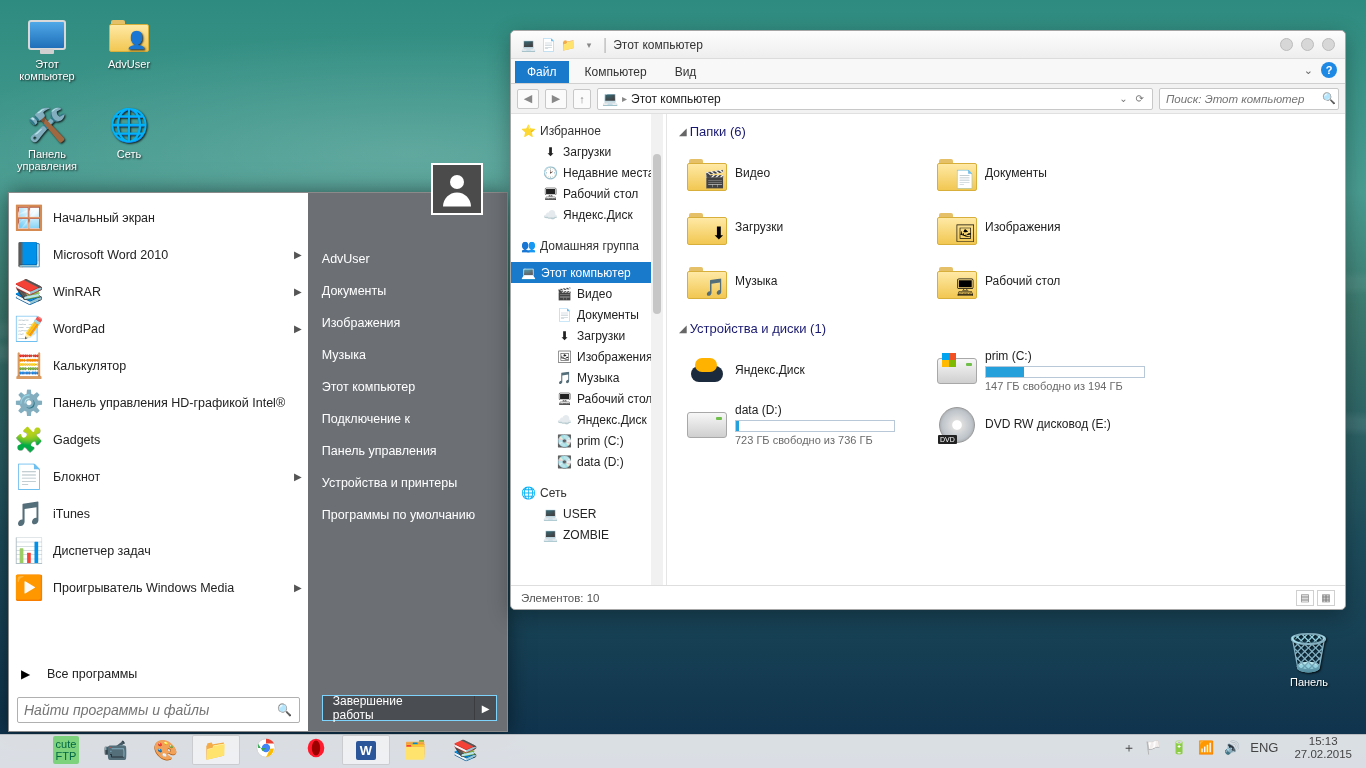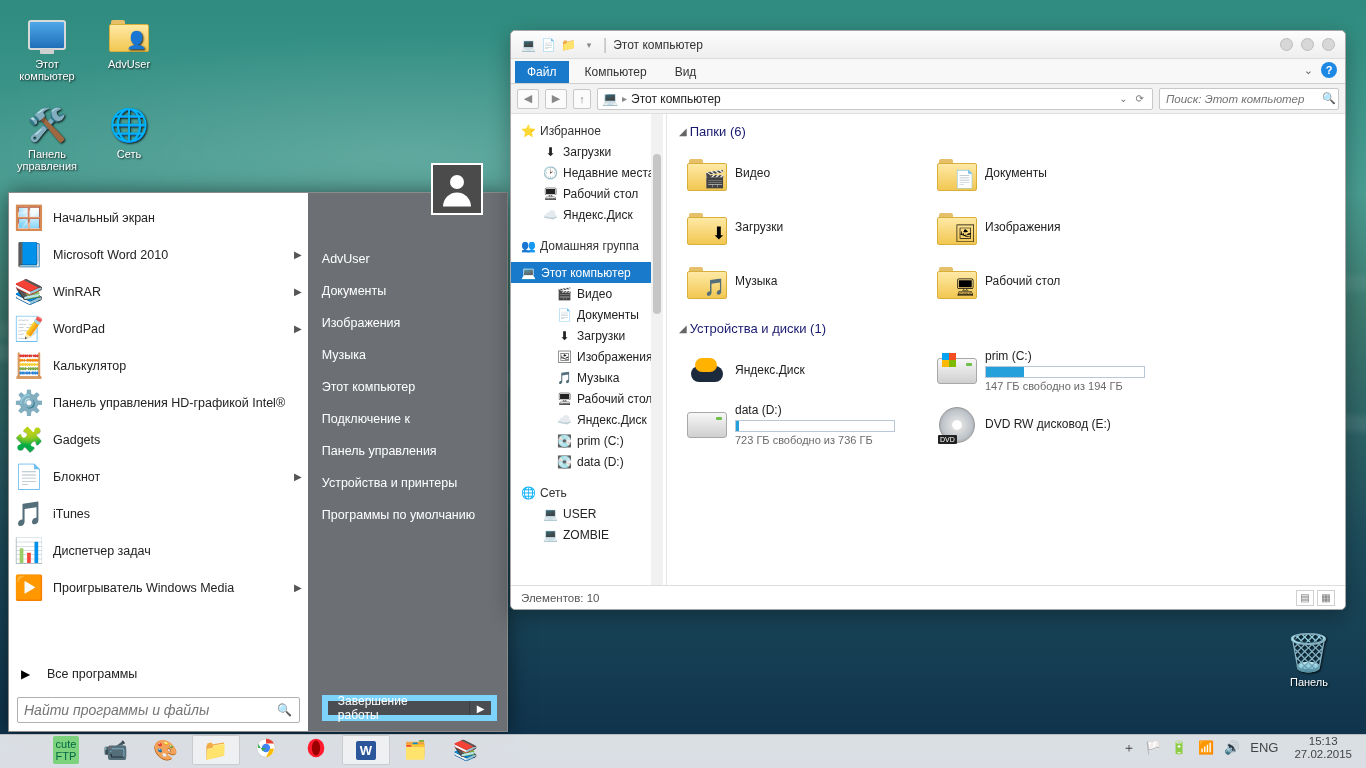--- a/index.html
+++ b/index.html
@@ -30,21 +30,21 @@
 .sm-allprogs { display: flex; align-items: center; height: 30px; padding-left: 12px; font-size: 12.5px; color: #222; cursor: pointer; border-top: 0; }
 .sm-allprogs .arrow { width: 26px; font-size: 12px; color: #000; }
 .sm-search { padding: 8px; }
 .sm-search-box { width: 100%; height: 26px; border: 1px solid #b0b0b0; border-radius: 2px; display: flex; align-items: center; padding: 0 6px; }
 .sm-search-box input { flex:1; border:none; outline:none; font-size:14px; font-style: italic; color:#7d7d7d; background: transparent; }
 .sm-right { width: 200px; background: #6c7075; color: #fff; position: relative; display: flex; flex-direction: column; }
 .sm-avatar { position: absolute; top: -30px; right: 24px; width: 52px; height: 52px; background: #4b4b4b; display:flex; align-items:center; justify-content:center; border: 2px solid #fff; }
 .sm-avatar svg { width: 42px; height: 42px; }
 .sm-rlinks { padding: 50px 10px 0 14px; flex: 1; }
 .sm-rlink { font-size: 12.5px; color: #fff; padding: 9px 0; cursor: pointer; }
-.sm-shutdown { margin: 8px 10px 10px 14px; background: #4a4d51; border: 6px solid #7dd3fc; height: 26px; display: flex; align-items: center; font-size: 12px; cursor: pointer; gap: 32px; }
+.sm-shutdown { margin: 8px 10px 10px 14px; background: #4a4d51; border: 1px solid #7dd3fc; height: 26px; display: flex; align-items: center; font-size: 12px; cursor: pointer; gap: 32px; }
 .sm-shutdown .sd-label { flex:1; padding: 0 10px; }
 .sm-shutdown .sd-arrow { width: 22px; display:flex; align-items:center; justify-content:center; border-left: 1px solid #3a3c3f; height:100%; font-size: 10px; }
 
 
 .explorer { position: absolute; left: 510px; top: 30px; width: 836px; height: 580px; background: #fff; border: 1px solid #a6a6a6; border-radius: 5px; box-shadow: 0 6px 22px rgba(0,0,0,0.3); display: flex; flex-direction: column; }
 .ex-title { height: 28px; display: flex; align-items: center; padding: 0 10px 0 4px; background: linear-gradient(#fdfdfd,#eeeeee); border-bottom: 1px solid #dcdcdc; border-radius: 5px 5px 0 0; }
 .ex-title .qat { display:flex; gap:4px; padding: 0 6px; }
 .ex-title .qat span { width:16px; height:16px; display:flex; align-items:center; justify-content:center; font-size:12px; }
 .ex-title .ttext { font-size: 12px; color: #333; margin-left: 6px; }
 .ex-title .spacer { flex:1; }

